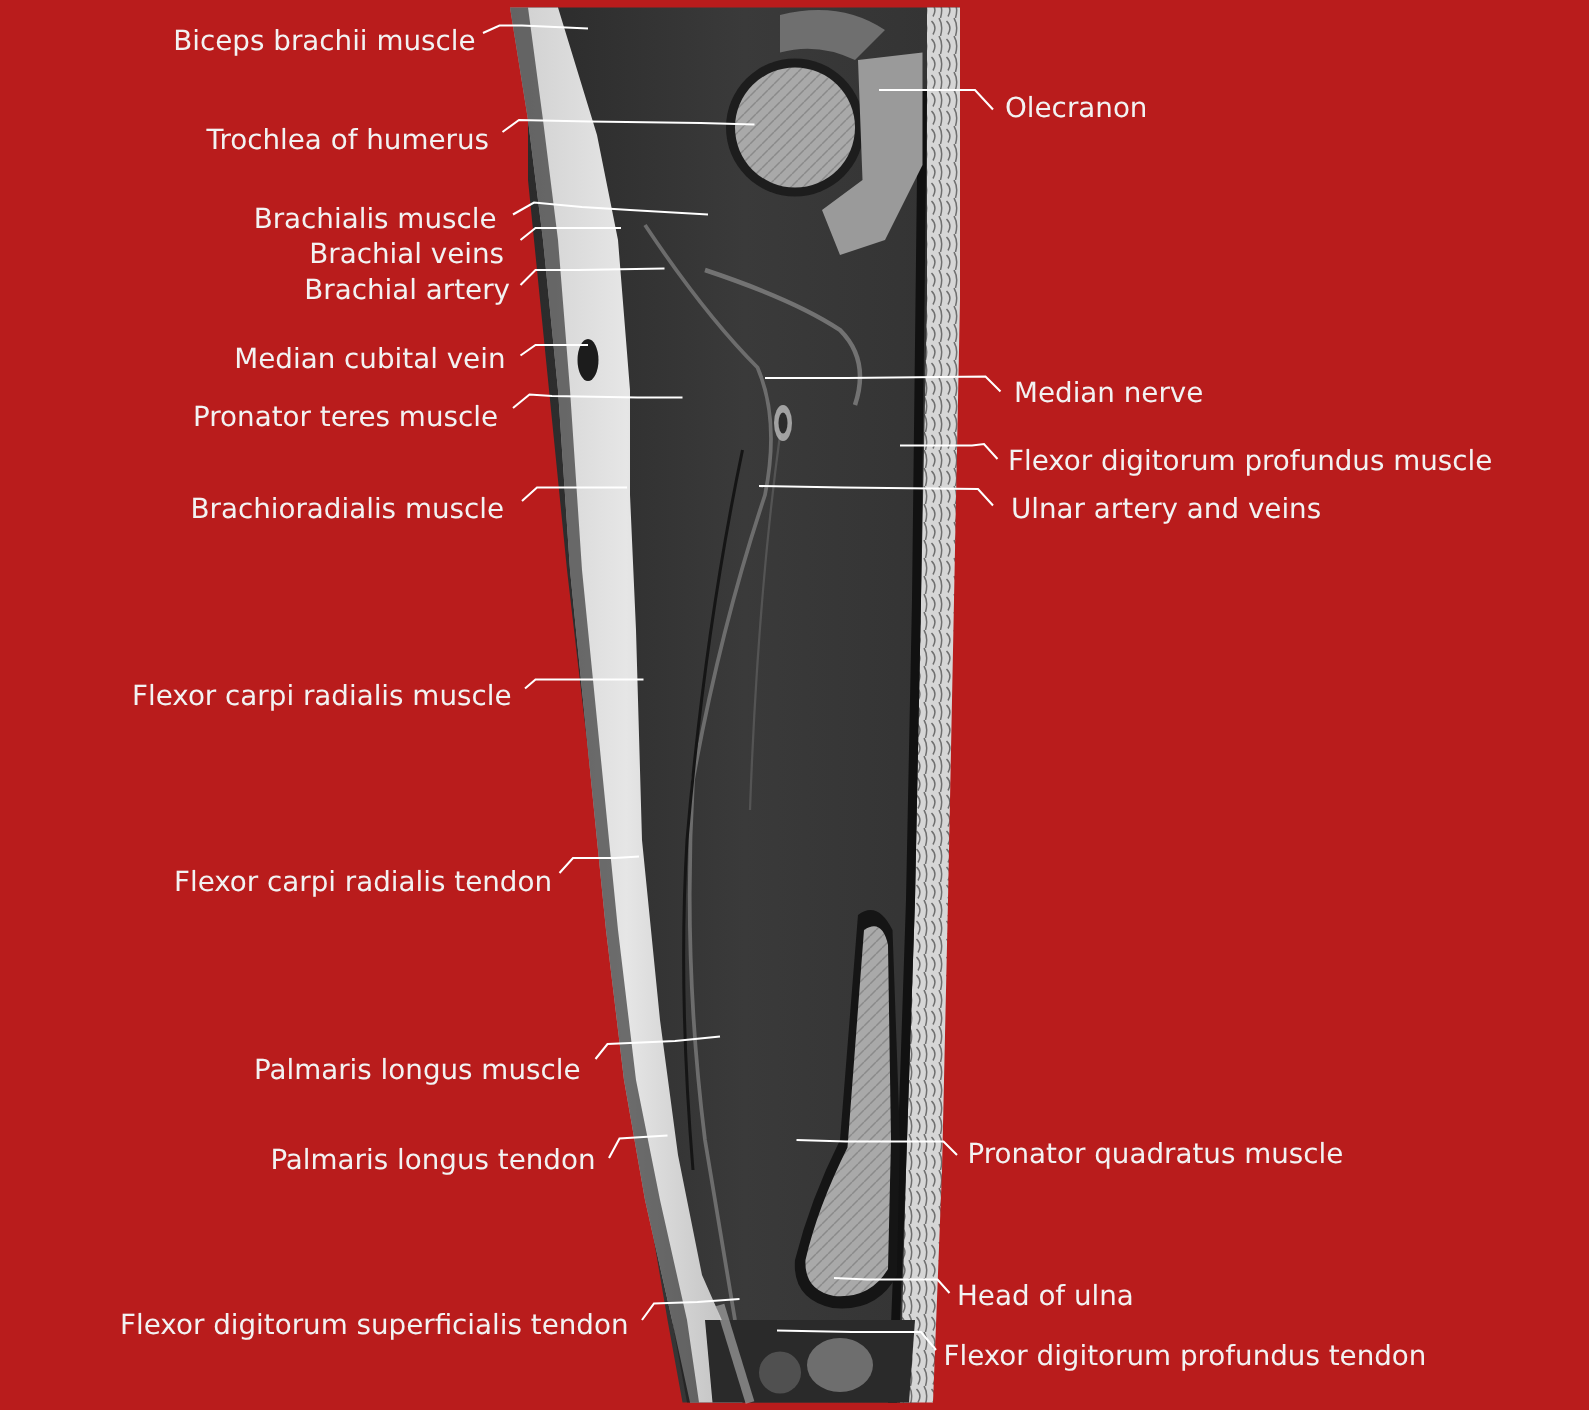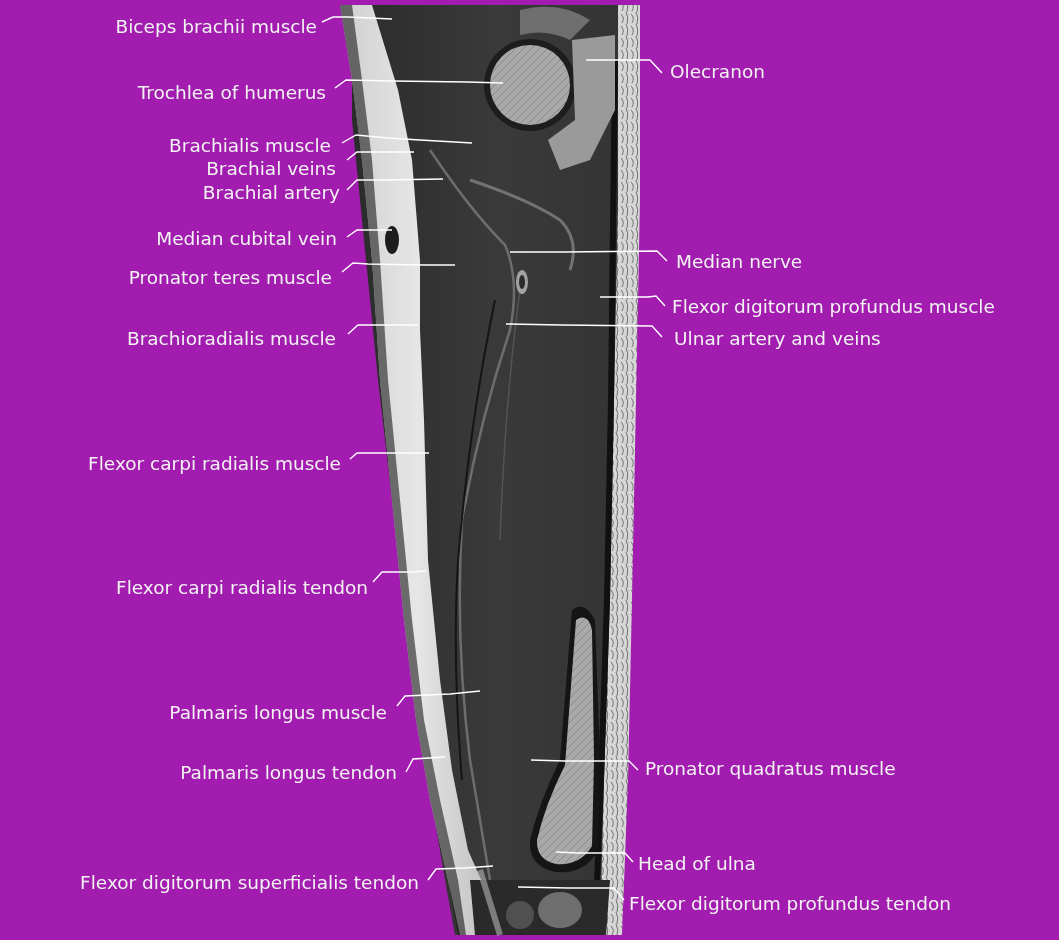--- a/index.html
+++ b/index.html
@@ -1,17 +1,17 @@
 <!DOCTYPE html>
 <html><head>
   <meta charset="utf-8">
   <style>
     html, body { margin: 0; padding: 0; background: #000; }
     body { width: 1059px; height: 940px; overflow: hidden; }
-    #figure { position: relative; width: 1059px; height: 940px; background: #a21caf; }
+    #figure { position: relative; width: 1059px; height: 940px; background: #b91c1c; }
     svg { position: absolute; left: 0; top: 0; }
     .lbl {
       font-family: "DejaVu Sans", "Liberation Sans", sans-serif;
       font-size: 18.5px;
       fill: #f2f2f2;
     }
     .lead { stroke: #ffffff; stroke-width: 1.4; fill: none; }
   </style>
 </head>
 <body>

